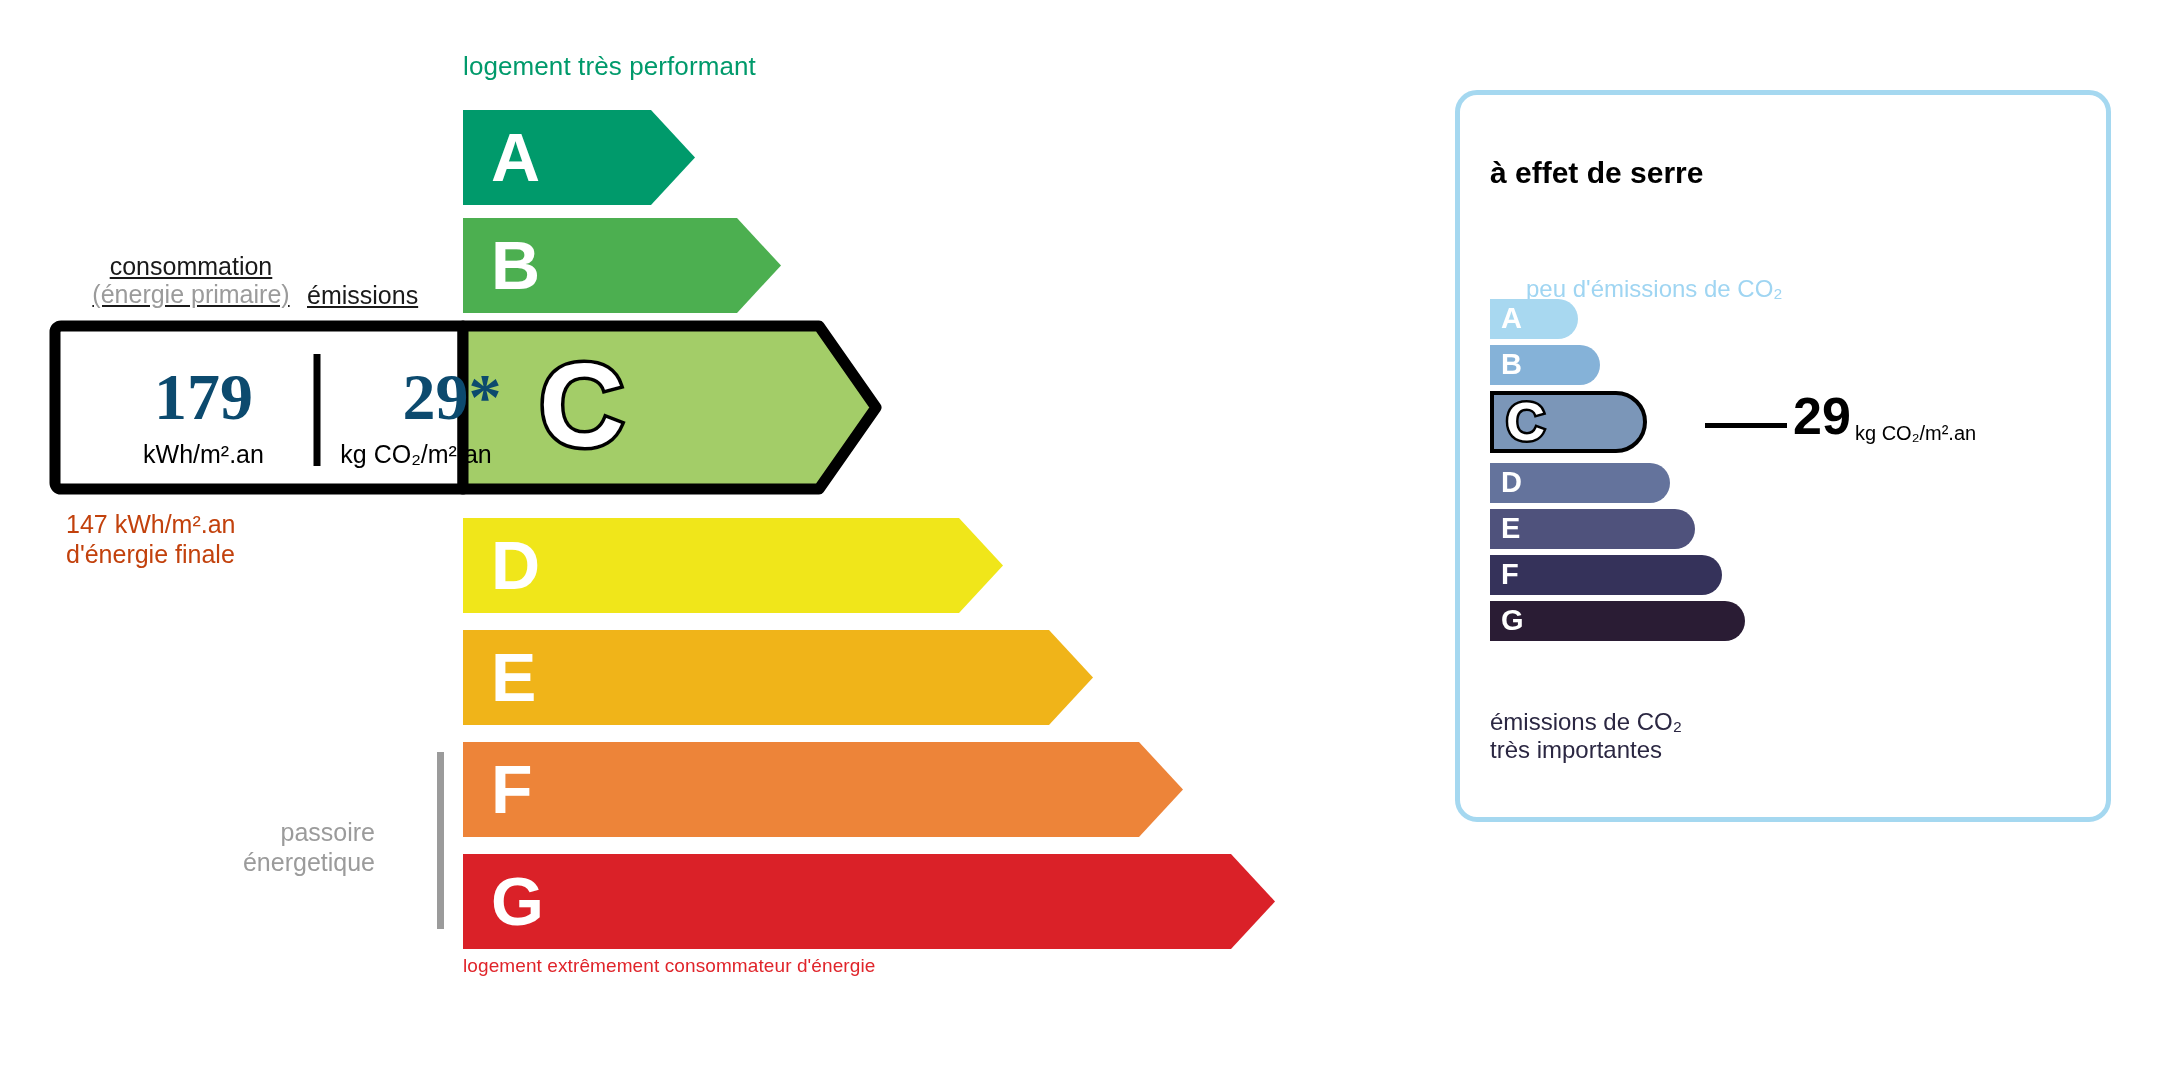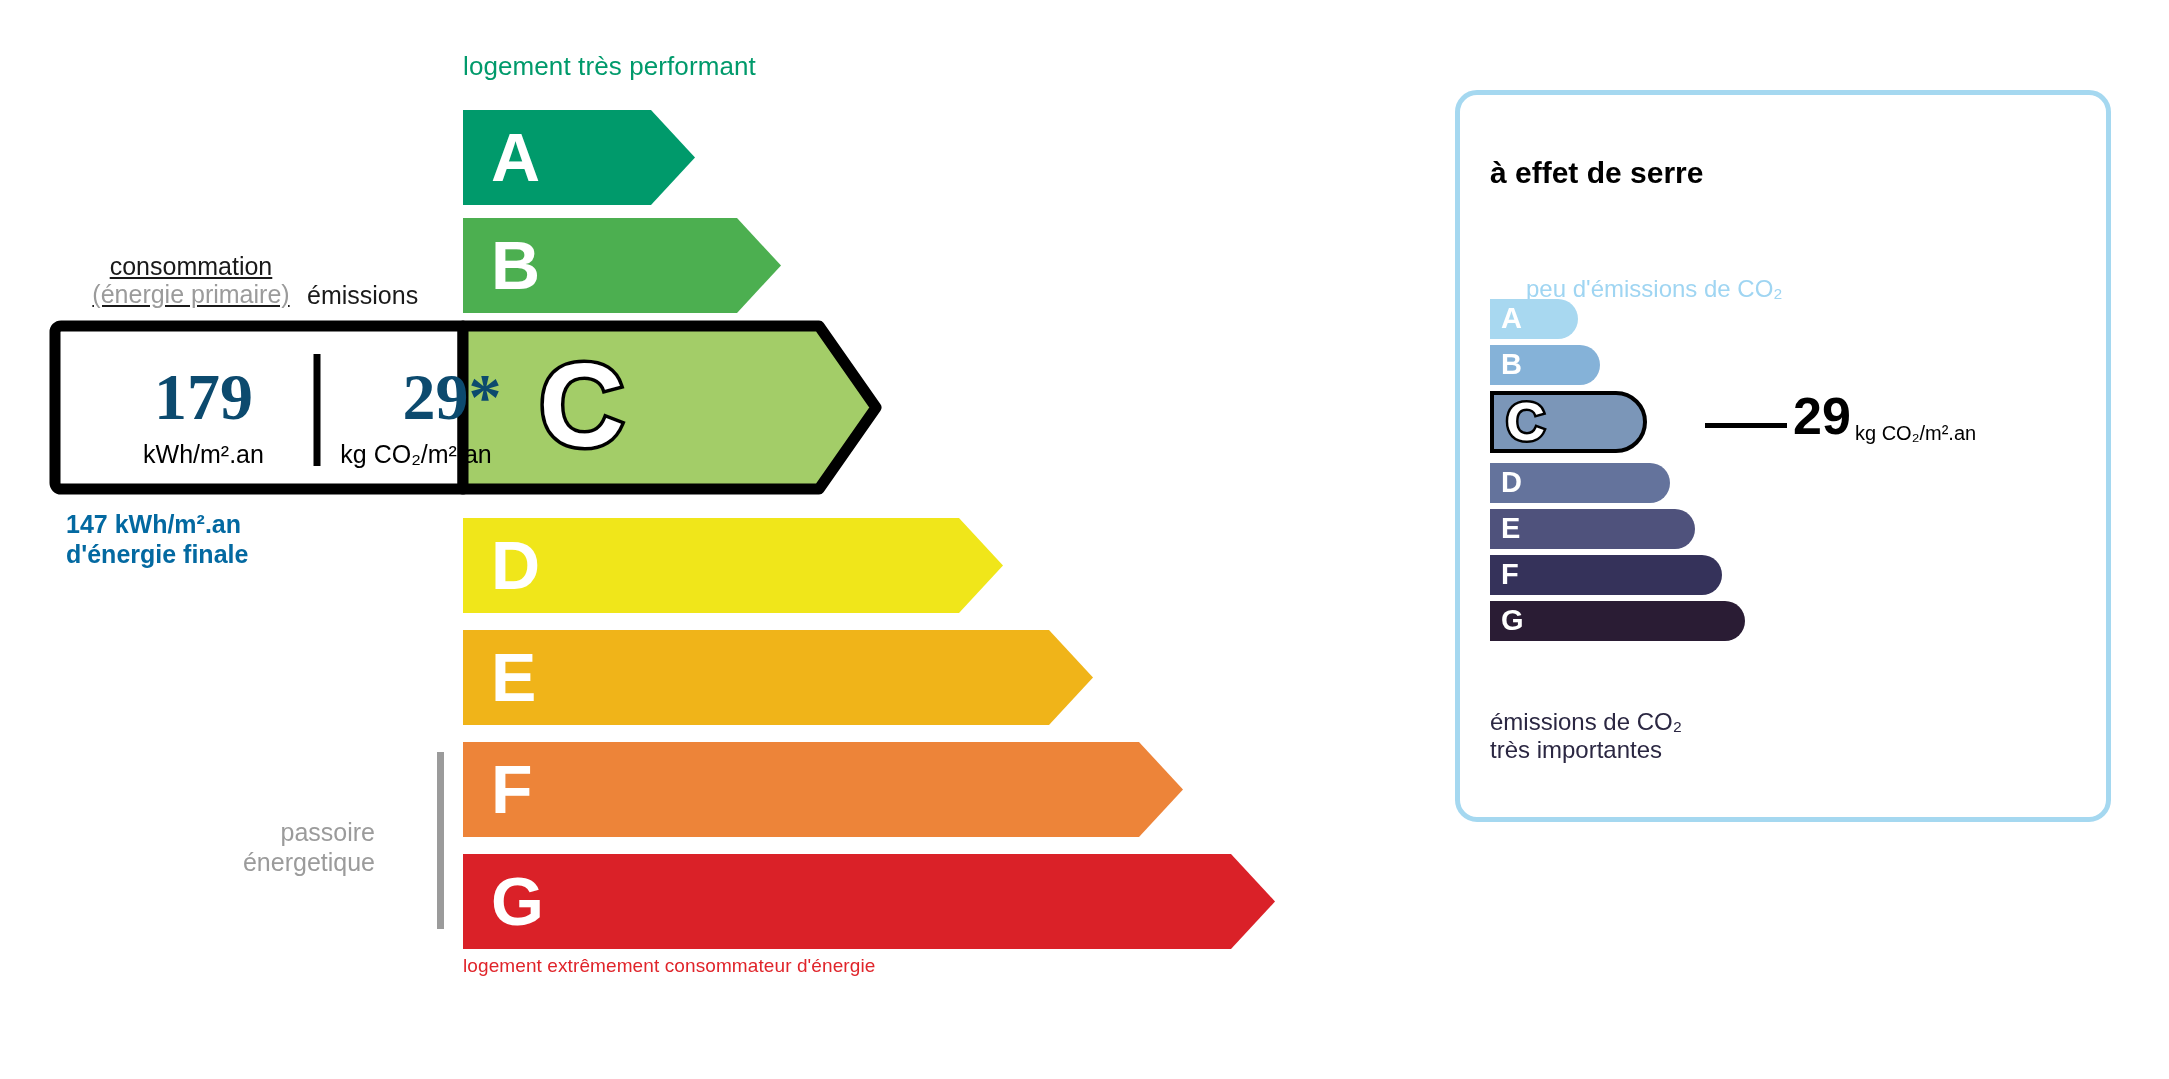--- a/index.html
+++ b/index.html
@@ -51,20 +51,21 @@
     line-height: 1.12;
     text-decoration: underline;
   }
   .head-conso .sub { color: #9b9b9b; display: block; }
   .head-emis {
     position: absolute;
     left: 307px; top: 281px;
     font-size: 25px;
     color: #1a1a1a;
     white-space: nowrap;
+    text-decoration: underline;
   }
 
   
   .bars { position: absolute; left: 0; top: 0; width: 1400px; height: 1079px; }
   .bar-row {
     position: absolute;
     left: 463px;
   }
   .bar-shape {
     position: relative;
@@ -121,24 +122,23 @@
     color: #ffffff;
     line-height: 1;
     -webkit-text-stroke: 7px #000;
     paint-order: stroke fill;
   }
 
   .final-energy {
     position: absolute;
     left: 66px; top: 510px;
     font-size: 25px;
-    color: #0369a1;
+    color: #c2410c;
     line-height: 1.18;
     white-space: nowrap;
-    font-weight: bold;
   }
 
   
   #passoire-label {
     position: absolute;
     left: 180px; top: 818px;
     width: 195px;
     text-align: right;
     font-size: 25px;
     color: #9b9b9b;

